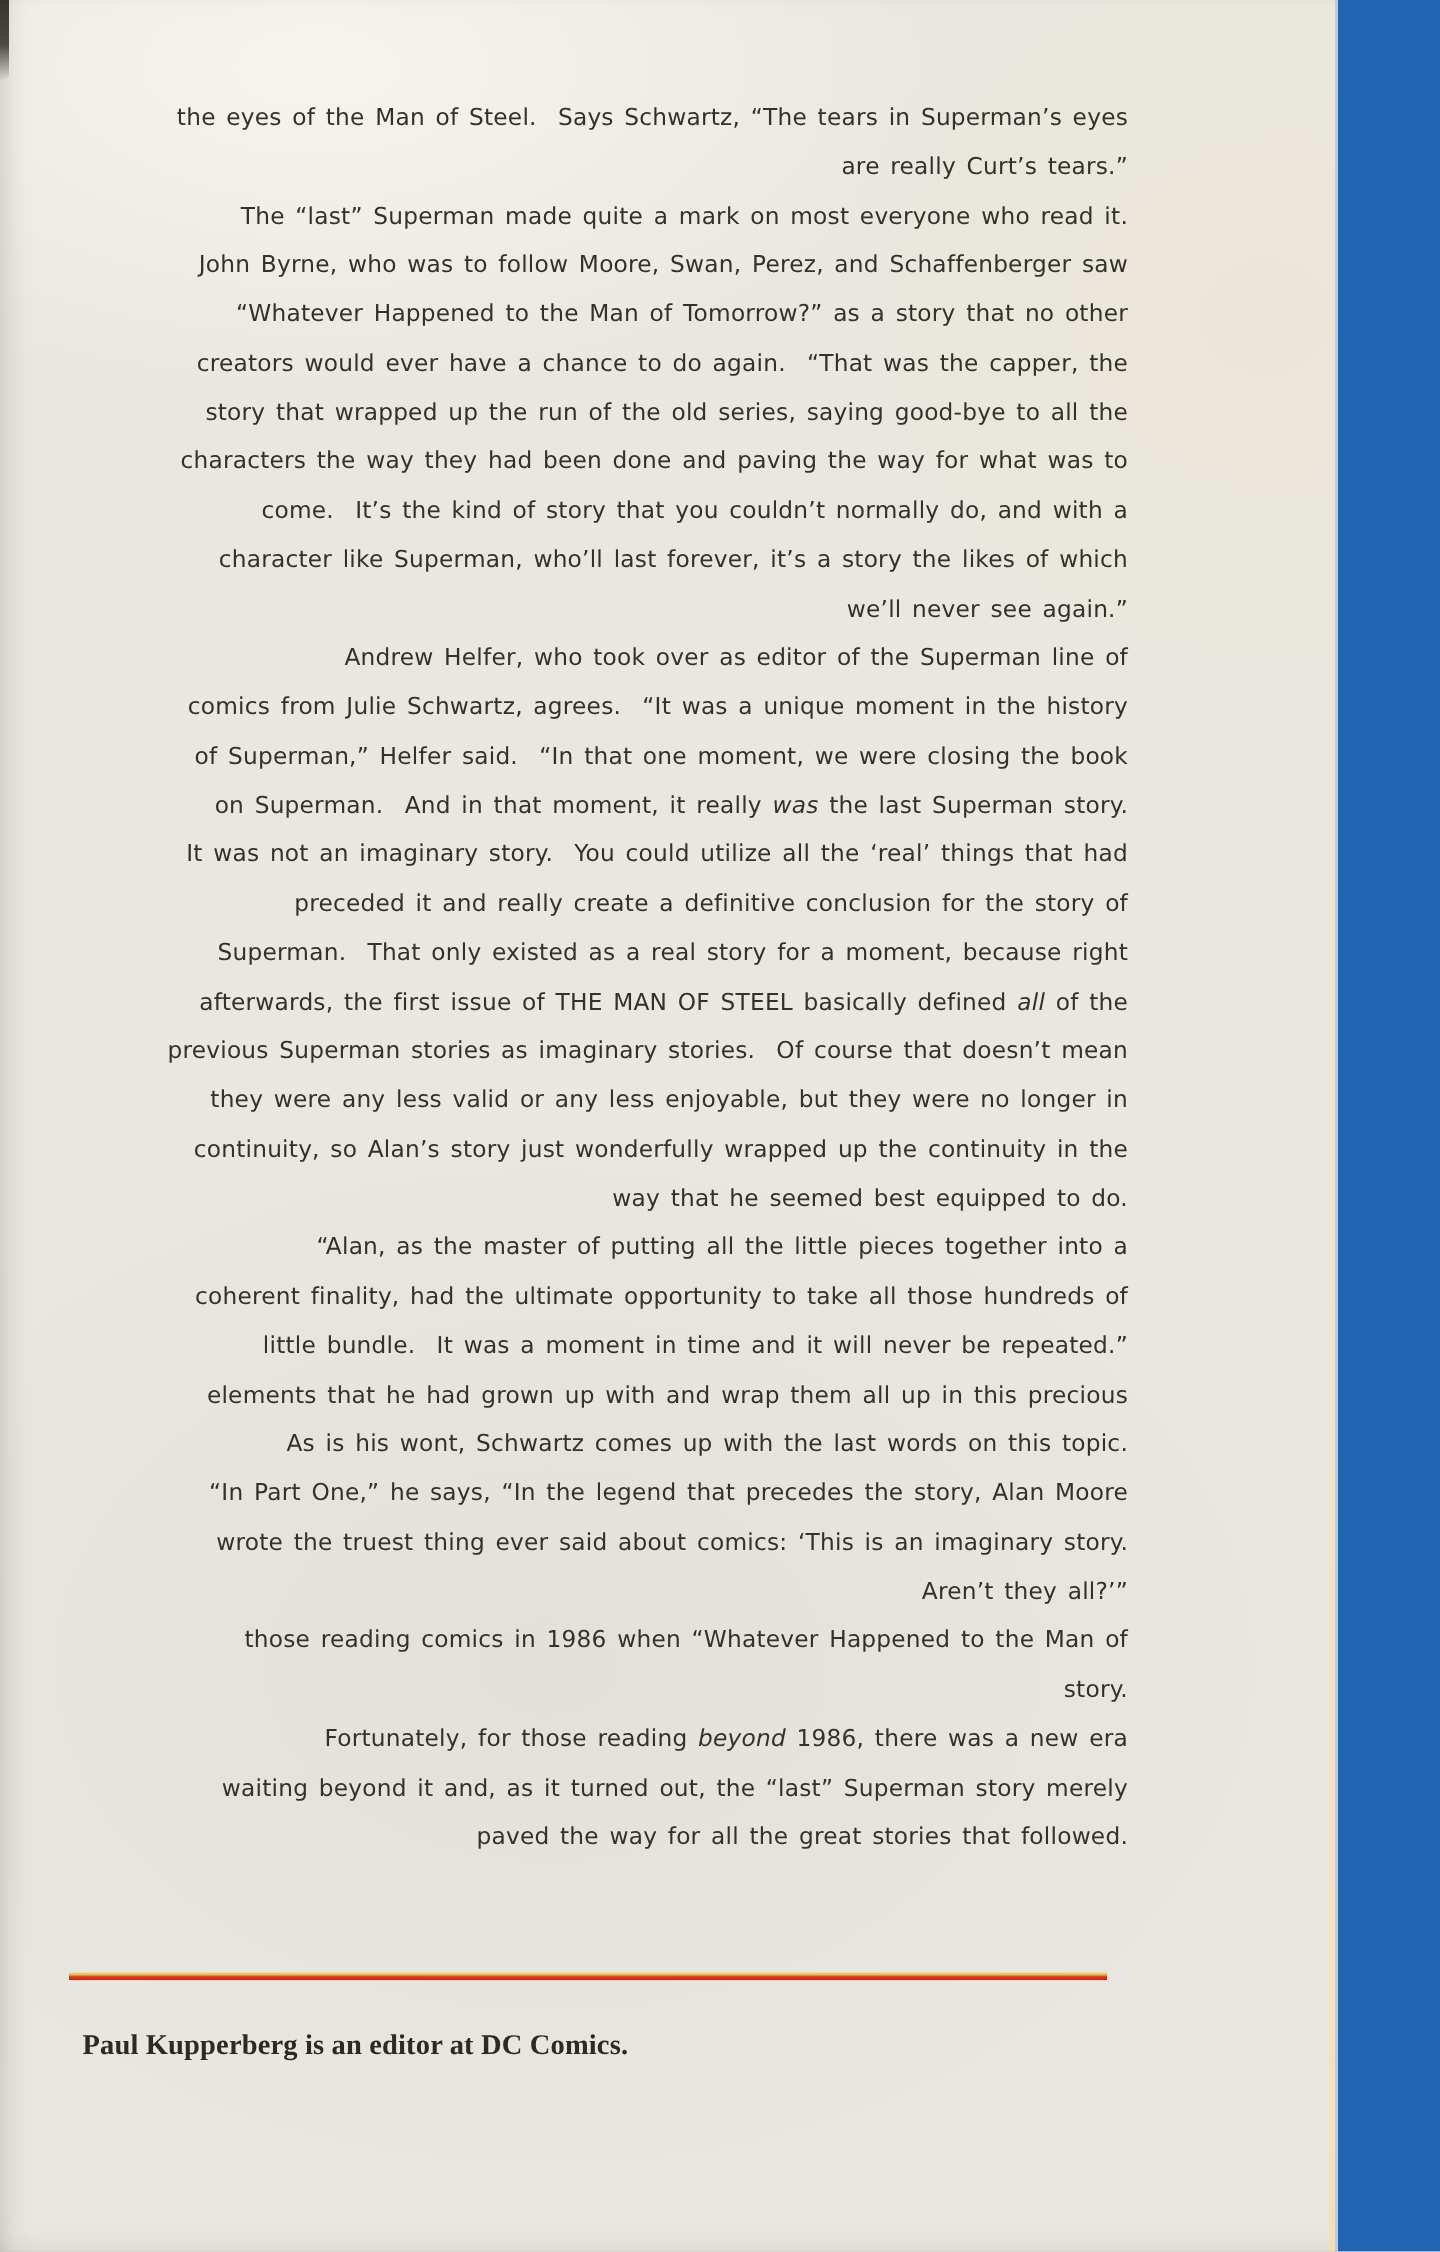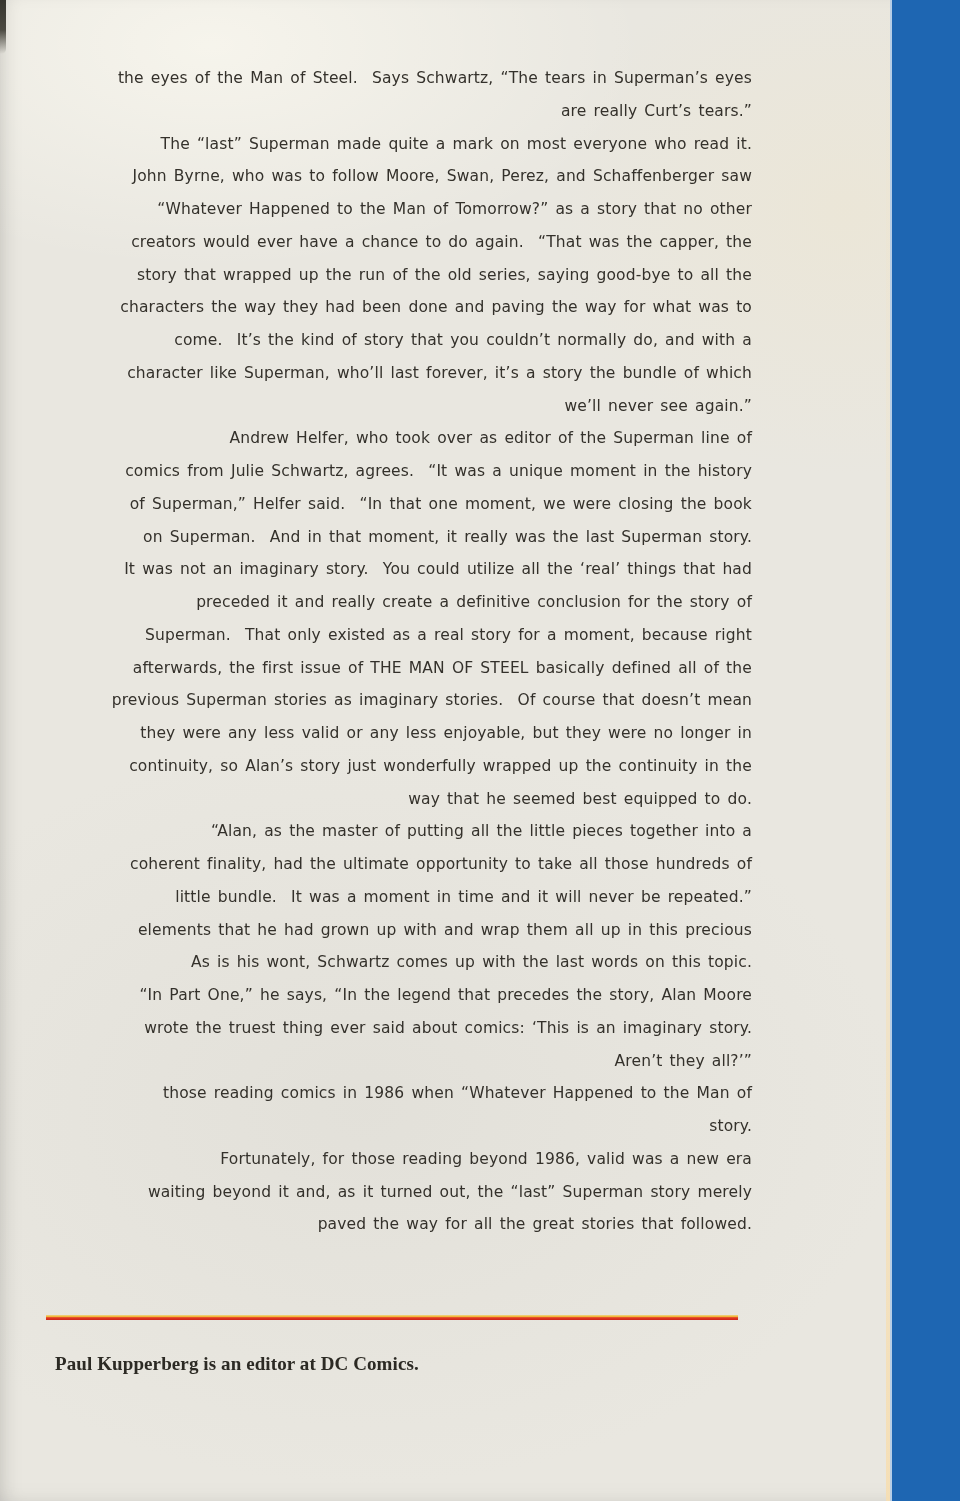--- a/index.html
+++ b/index.html
@@ -45,21 +45,21 @@
   .line {
     white-space: pre;
     height: 32.75px;
     line-height: 32.75px;
     font-size: 15.5px;
     letter-spacing: 0.15px;
     word-spacing: 2px;
     text-align: right;
   }
   .line.indent { padding-left: 72px; }
-  .line .em { }
+  .line .em { font-style: italic; }
   .rule {
     position: absolute; left: 46px; top: 1315px;
     width: 692px; height: 5px;
     background: linear-gradient(to bottom,
       #f0d489 0%, #efb93c 30%, #e23a24 55%, var(--rule, #cd2318) 100%);
   }
   .credit {
     position: absolute; left: 55px; top: 1353px;
     font-family: "Liberation Serif", serif;
     font-weight: 600;
@@ -76,21 +76,21 @@
   <div class="body-text">
       <div class="line"><span>the eyes of the Man of Steel.  Says Schwartz, “The tears in Superman’s eyes</span></div>
       <div class="line"><span>are really Curt’s tears.”</span></div>
       <div class="line indent"><span>The “last” Superman made quite a mark on most everyone who read it.</span></div>
       <div class="line"><span>John Byrne, who was to follow Moore, Swan, Perez, and Schaffenberger saw</span></div>
       <div class="line"><span>“Whatever Happened to the Man of Tomorrow?” as a story that no other</span></div>
       <div class="line"><span>creators would ever have a chance to do again.  “That was the capper, the</span></div>
       <div class="line"><span>story that wrapped up the run of the old series, saying good-bye to all the</span></div>
       <div class="line"><span>characters the way they had been done and paving the way for what was to</span></div>
       <div class="line"><span>come.  It’s the kind of story that you couldn’t normally do, and with a</span></div>
-      <div class="line"><span>character like Superman, who’ll last forever, it’s a story the bundle of which</span></div>
+      <div class="line"><span>character like Superman, who’ll last forever, it’s a story the likes of which</span></div>
       <div class="line"><span>we’ll never see again.”</span></div>
       <div class="line indent"><span>Andrew Helfer, who took over as editor of the Superman line of</span></div>
       <div class="line"><span>comics from Julie Schwartz, agrees.  “It was a unique moment in the history</span></div>
       <div class="line"><span>of Superman,” Helfer said.  “In that one moment, we were closing the book</span></div>
       <div class="line"><span>on Superman.  And in that moment, it really </span><span class="em">was</span><span> the last Superman story.</span></div>
       <div class="line"><span>It was not an imaginary story.  You could utilize all the ‘real’ things that had</span></div>
       <div class="line"><span>preceded it and really create a definitive conclusion for the story of</span></div>
       <div class="line"><span>Superman.  That only existed as a real story for a moment, because right</span></div>
       <div class="line"><span>afterwards, the first issue of THE MAN OF STEEL basically defined </span><span class="em">all</span><span> of the</span></div>
       <div class="line"><span>previous Superman stories as imaginary stories.  Of course that doesn’t mean</span></div>
@@ -100,21 +100,21 @@
       <div class="line indent"><span>“Alan, as the master of putting all the little pieces together into a</span></div>
       <div class="line"><span>coherent finality, had the ultimate opportunity to take all those hundreds of</span></div>
       <div class="line"><span>little bundle.  It was a moment in time and it will never be repeated.”</span></div>
       <div class="line"><span>elements that he had grown up with and wrap them all up in this precious</span></div>
       <div class="line indent"><span>As is his wont, Schwartz comes up with the last words on this topic.</span></div>
       <div class="line"><span>“In Part One,” he says, “In the legend that precedes the story, Alan Moore</span></div>
       <div class="line"><span>wrote the truest thing ever said about comics: ‘This is an imaginary story.</span></div>
       <div class="line"><span>Aren’t they all?’”</span></div>
       <div class="line"><span>those reading comics in 1986 when “Whatever Happened to the Man of</span></div>
       <div class="line"><span>story.</span></div>
-      <div class="line indent"><span>Fortunately, for those reading </span><span class="em">beyond</span><span> 1986, valid was a new era</span></div>
+      <div class="line indent"><span>Fortunately, for those reading </span><span class="em">beyond</span><span> 1986, there was a new era</span></div>
       <div class="line"><span>waiting beyond it and, as it turned out, the “last” Superman story merely</span></div>
       <div class="line"><span>paved the way for all the great stories that followed.</span></div>
     </div>
   <div class="rule"></div>
   <div class="credit">Paul Kupperberg is an editor at DC Comics.</div>
   <div class="spine-edge"></div>
   <div class="spine"></div>
 </div>
 
 </body></html>

